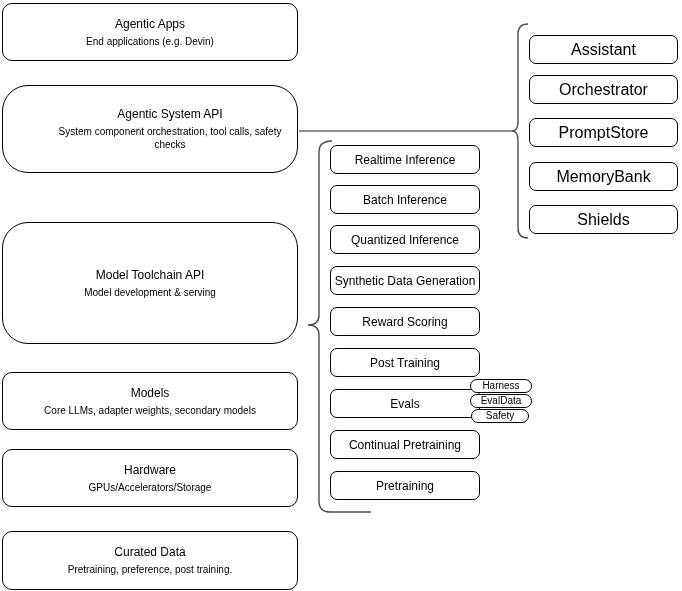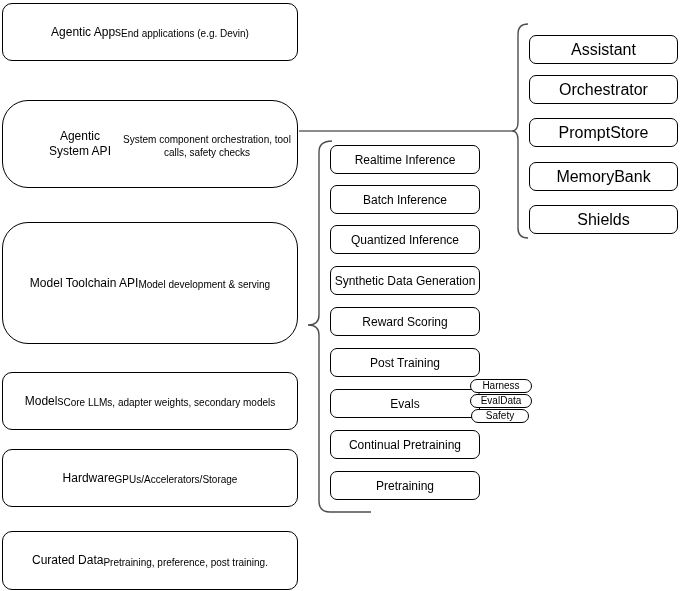--- a/index.html
+++ b/index.html
@@ -17,21 +17,21 @@
     left: 0; top: 0;
     width: 682px; height: 591px;
     pointer-events: none;
   }
   .node {
     position: absolute;
     box-sizing: border-box;
     background: #ffffff;
     border: 1px solid #000000;
     display: flex;
-    flex-direction: row;
+    flex-direction: column;
     align-items: center;
     justify-content: center;
     text-align: center;
   }
   .lbox { left: 2px; width: 296px; }
   .lbox .title { font-size: 12px; line-height: 15px; }
   .lbox .subtitle { font-size: 10px; line-height: 13px; margin-top: 3px; }
   .r10 { border-radius: 10px; }
   .r26 { border-radius: 26px; }
   .mbox {
@@ -73,21 +73,21 @@
     <path d="M 528 24 Q 518 24 518 34 L 518 122 Q 518 131 512 131 Q 518 131 518 140 L 518 228 Q 518 238 528 238" fill="none" stroke="#4d4d4d" stroke-width="1.4"></path>
 
     <path d="M 332 141 Q 319 141 319 152 L 319 315 Q 319 325 308 325 Q 319 325 319 335 L 319 501 Q 319 512 330 512 L 371 512" fill="none" stroke="#4d4d4d" stroke-width="1.4"></path>
   </svg>
 
   <div class="node lbox r10" style="top:3px;height:58px;">
     <div class="title">Agentic Apps</div>
     <div class="subtitle">End applications (e.g. Devin)</div>
   </div>
 
-  <div class="node lbox r26" style="top:100px;height:88px;padding-left:40px;">
+  <div class="node lbox r26" style="top:85px;height:88px;padding-left:40px;">
     <div class="title">Agentic System API</div>
     <div class="subtitle">System component orchestration, tool calls, safety checks</div>
   </div>
 
   <div class="node lbox r26" style="top:222px;height:122px;">
     <div class="title">Model Toolchain API</div>
     <div class="subtitle">Model development &amp; serving</div>
   </div>
 
   <div class="node lbox r10" style="top:449px;height:58px;">

